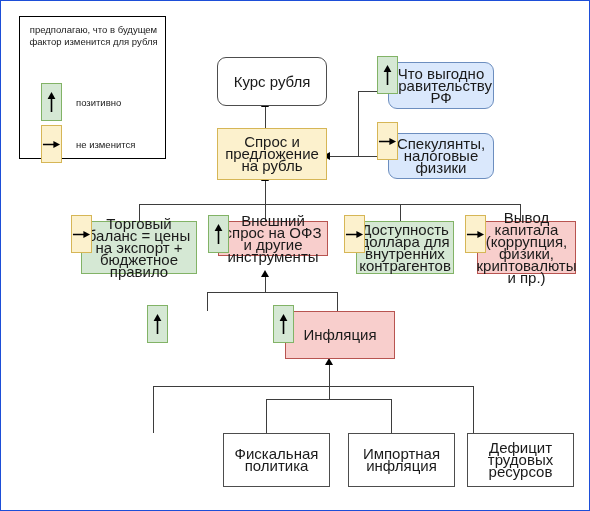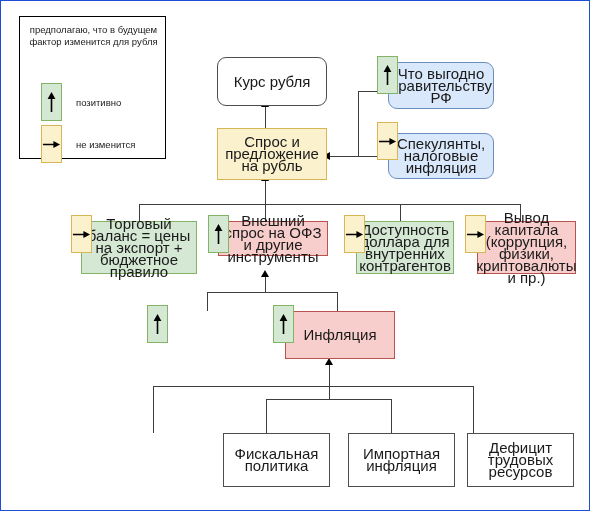--- a/index.html
+++ b/index.html
@@ -203,21 +203,21 @@
     <span>Что выгодно правительству РФ</span>
   </div>
   <div class="marker green" style="left:376px; top:55px;">
     <svg class="glyph" width="11" height="22" viewBox="0 0 11 22">
       <line x1="5.5" y1="21" x2="5.5" y2="6" stroke="#000" stroke-width="1.6"></line>
       <polygon points="5.5,1 1.6,8 9.4,8" fill="#000"></polygon>
     </svg>
   </div>
 
   <div class="node blue rounded" style="left:387px; top:132px; width:106px; height:46px;">
-    <span>Спекулянты, налоговые инфляция</span>
+    <span>Спекулянты, налоговые физики</span>
   </div>
   <div class="marker yellow" style="left:376px; top:121px;">
     <svg class="glyph" width="20" height="11" viewBox="0 0 20 11">
       <line x1="1" y1="5.5" x2="14" y2="5.5" stroke="#000" stroke-width="1.6"></line>
       <polygon points="19,5.5 12,1.8 12,9.2" fill="#000"></polygon>
     </svg>
   </div>
 
   <div class="node green" style="left:80px; top:220px; width:116px; height:53px;">
     <span>Торговый баланс = цены на экспорт + бюджетное правило</span>

